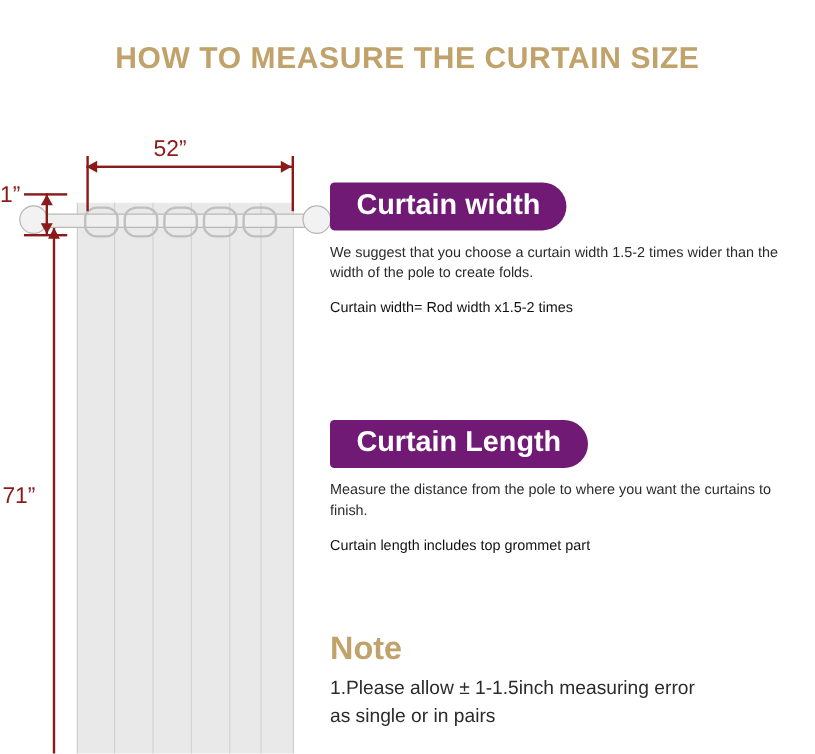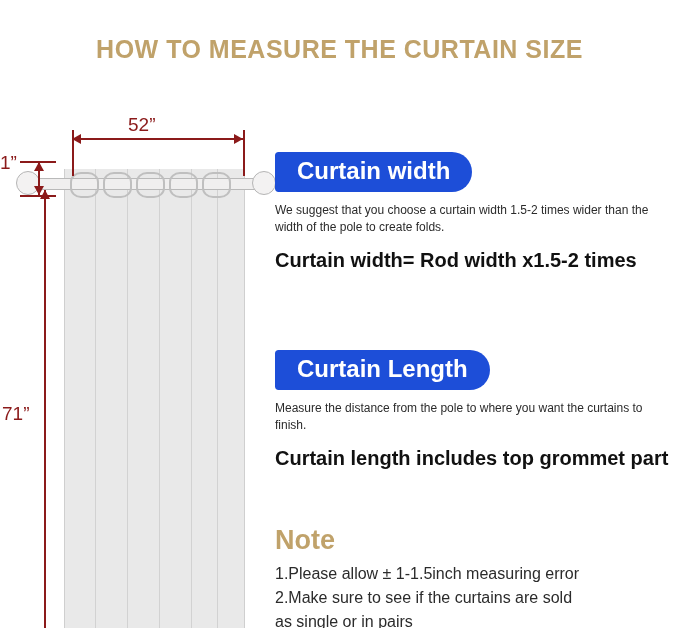--- a/index.html
+++ b/index.html
@@ -158,21 +158,21 @@
   .content {
     position: absolute;
     left: 275px;
     top: 42px;
     width: 404px;
     height: 586px;
   }
 
   .banner {
     display: inline-block;
-    background: #1d4ed8;
+    background: #701a75;
     color: #ffffff;
     font-size: 24px;
     font-weight: bold;
     padding: 5px 22px 7px 22px;
     border-radius: 4px 22px 22px 4px;
     white-space: nowrap;
   }
 
   .sect {
     position: absolute;
@@ -180,22 +180,22 @@
     width: 400px;
   }
   .sect-body {
     margin-top: 10px;
     font-size: 12px;
     line-height: 1.45;
     color: #2b2b2b;
   }
   .sect-bold {
     margin-top: 12px;
-    font-size: 20px;
-    font-weight: bold;
+    font-size: 12px;
+    font-weight: normal;
     color: #111;
   }
 
   .note-title {
     font-size: 27px;
     font-weight: bold;
     color: #c0a26a;
   }
   .note-line {
     font-size: 16px;
@@ -264,18 +264,17 @@
 
     <div class="sect" style="top:280px;">
       <div class="banner">Curtain Length</div>
       <div class="sect-body">Measure the distance from the pole to where you want the curtains to finish.</div>
       <div class="sect-bold">Curtain length includes top grommet part</div>
     </div>
 
     <div class="sect" style="top:455px;">
       <div class="note-title">Note</div>
       <div class="note-line" style="margin-top:6px;">1.Please allow ± 1-1.5inch measuring error</div>
-      <div class="note-line">2.Make sure to see if the curtains are sold</div>
       <div class="note-line">as single or in pairs</div>
     </div>
 
   </div>
 </div>
 
 </body></html>

